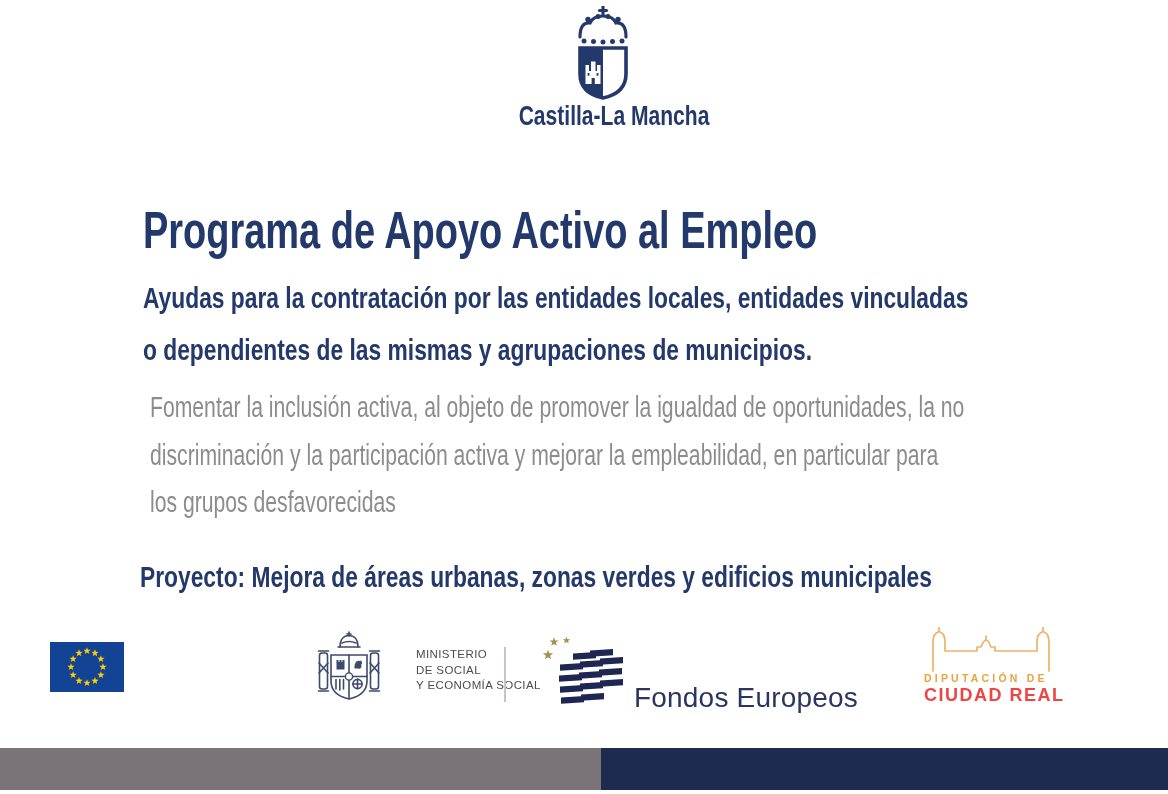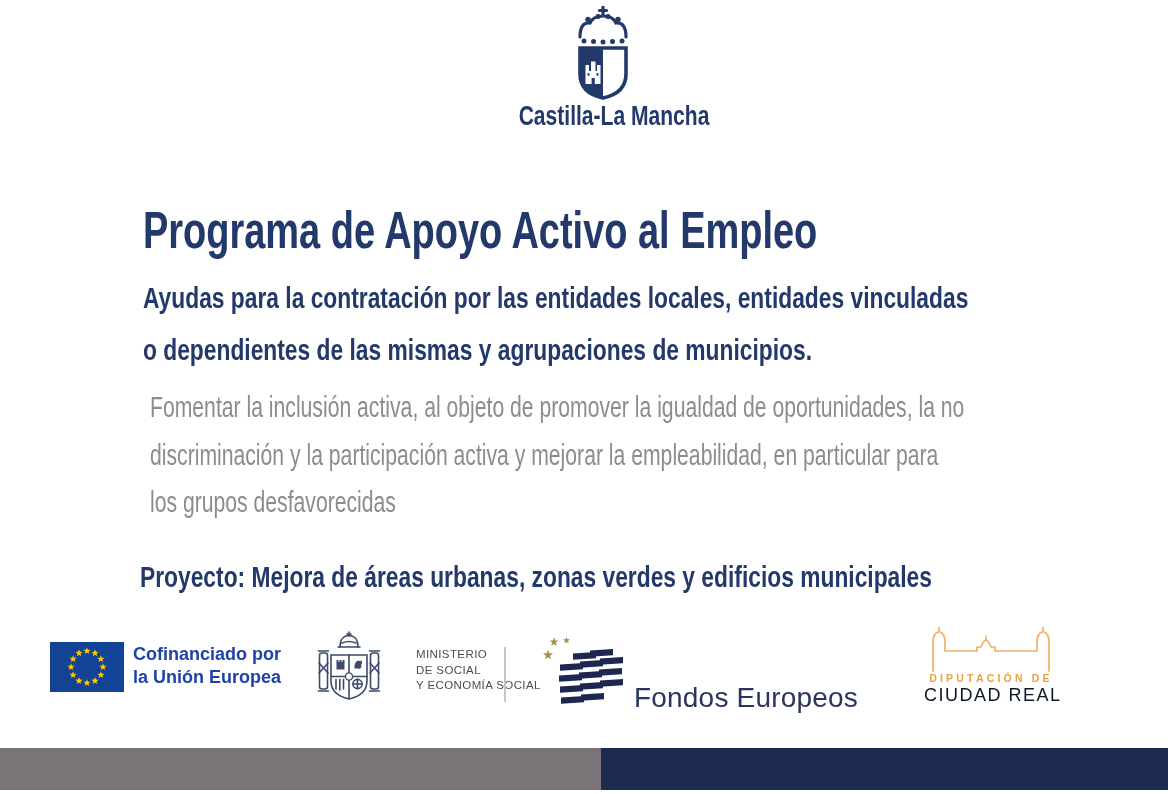--- a/index.html
+++ b/index.html
@@ -43,26 +43,26 @@
     line-height:15.5px;letter-spacing:0.4px;white-space:nowrap;margin-left:28px;
   }
   .logo-divider{left:504px;top:647px;width:2px;height:55px;background:#c4c4cc;}
   .fondos-icon{left:540px;top:632px;}
   .fondos-text{
     left:634px;top:653px;font-size:28px;font-weight:400;color:#2a3560;
     line-height:34px;letter-spacing:0.2px;white-space:nowrap;margin-top:28px;
   }
   .dip-icon{left:928px;top:625px;}
   .dip-line1{
-    left:924px;top:672px;width:134px;text-align:center;font-size:10.5px;font-weight:700;
+    left:924px;top:672px;width:134px;font-size:10.5px;font-weight:700;
     color:#e8a33c;letter-spacing:3.2px;line-height:12px;white-space:nowrap;
   }
   .dip-line2{
-    left:924px;top:684px;width:134px;text-align:center;font-size:18px;font-weight:400;
-    color:#0f172a;letter-spacing:1.5px;line-height:22px;white-space:nowrap;
+    left:924px;top:684px;width:134px;text-align:center;font-size:18px;font-weight:700;
+    color:#ef4444;letter-spacing:1.5px;line-height:22px;white-space:nowrap;
   }
   
   .bar-gray{left:0;top:748px;width:601px;height:42px;background:#7a7478;}
   .bar-navy{left:601px;top:748px;width:567px;height:42px;background:#1d2b50;}
 </style>
 </head>
 <body>
 
 <div class="page">
 
@@ -130,24 +130,20 @@
       <use href="#star-shape" x="50.9" y="33"></use>
         <use href="#star-shape" x="45" y="38.9"></use>
       <use href="#star-shape" x="37" y="41"></use>
         <use href="#star-shape" x="29" y="38.9"></use>
       <use href="#star-shape" x="23.1" y="33"></use>
         <use href="#star-shape" x="21" y="25"></use>
       <use href="#star-shape" x="23.1" y="17"></use>
         <use href="#star-shape" x="29" y="11.1"></use>
     </g>
   </svg>
-  <div class="abs eu-text">
-    <div>Cofinanciado por</div>
-    <div>la Unión Europea</div>
-  </div>
 
   <svg class="abs min-arms" width="66" height="74" viewBox="0 0 66 74">
     <g stroke="#3e4a6b" stroke-width="1.6" fill="none" stroke-linecap="round">
       <path d="M33,1 V5"></path>
         <path d="M31,3 H35"></path>
       <path d="M24,16 C24,8 28,4.5 33,4.5 C38,4.5 42,8 42,16"></path>
       <path d="M22,16 H44"></path>
       <path d="M26,12 Q33,9 40,12"></path>
       <rect x="3.5" y="22" width="8" height="36" rx="2.5"></rect>
       <path d="M2.5,20 H12.5"></path>

